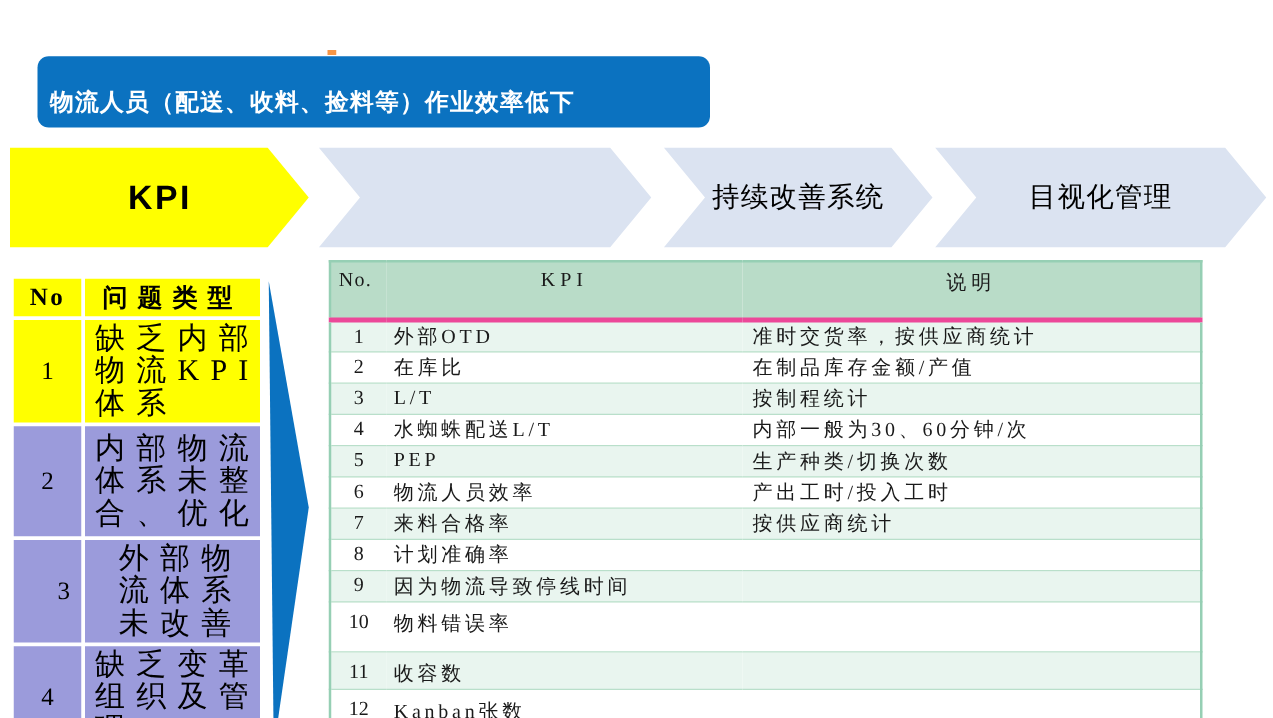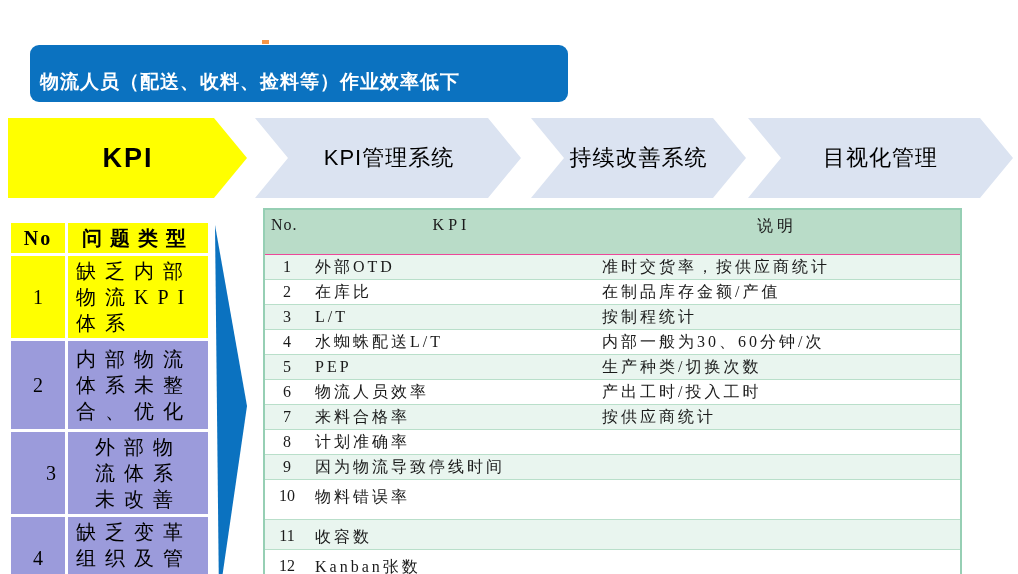--- a/index.html
+++ b/index.html
@@ -42,38 +42,38 @@
     font-family:"Liberation Serif","DejaVu Serif",serif;color:#000000;
     table-layout:fixed;
   }
   .ptable col.c1{width:54px;}
   .ptable col.c2{width:140px;}
   .ptable th,.ptable td{background:#9b9bdb;vertical-align:middle;box-sizing:border-box;}
   .ptable thead th{height:30px;font-size:20px;font-weight:bold;text-align:center;letter-spacing:2px;background:#ffff00;}
   .ptable thead th.tp{letter-spacing:8px;}
   .ptable tr.hl td{background:#ffff00;}
   .ptable td.no{text-align:center;font-size:20px;}
-  .ptable td.tp{font-size:20px;letter-spacing:9px;line-height:26px;padding:2px 0 2px 8px;}
+  .ptable td.tp{font-size:24px;letter-spacing:9px;line-height:26px;padding:2px 0 2px 8px;}
   .ptable tr.r1 td{height:80px;}
   .ptable tr.r2 td{height:88px;}
   .ptable tr.r3 td{height:77px;padding-left:27px;}
   .ptable tr.r4 td{height:78px;}
   
   .ktable{
     position:absolute;left:263px;top:168px;width:697px;
     border-collapse:collapse;table-layout:fixed;
     font-family:"Liberation Serif","DejaVu Serif",serif;color:#1a1a1a;
     border:2px solid #96cfb4;
   }
   .ktable col.c1{width:45px;}
   .ktable col.c2{width:285px;}
   .ktable col.c3{width:367px;}
   .ktable thead th{
     background:#b9dcc8;height:37px;font-weight:normal;font-size:16px;letter-spacing:4px;
-    vertical-align:top;padding-top:6px;border-bottom:1px solid #ec4899;
+    vertical-align:top;padding-top:6px;border-bottom:4px solid #ec4899;
   }
   .ktable thead th.h-no{text-align:left;padding-left:6px;letter-spacing:1px;}
   .ktable tbody tr{height:25px;border-top:1px solid #b9dfca;}
   .ktable tbody tr:nth-child(odd) td{background:#e9f5ef;}
   .ktable tbody tr:nth-child(even) td{background:#ffffff;}
   .ktable td{font-size:16px;vertical-align:middle;}
   .ktable td.no{text-align:center;letter-spacing:0;}
   .ktable td.kpi{padding-left:6px;letter-spacing:3px;}
   .ktable td.desc{padding-left:8px;letter-spacing:3px;}
   .ktable tr.t40{height:40px;}
@@ -95,21 +95,20 @@
   </div>
 
   <div class="flow">
     <svg width="1018" height="80" viewBox="0 0 1018 80">
       <polygon class="chev active" points="8,0 214,0 247,40 214,80 8,80"></polygon>
       <polygon class="chev" points="255,0 488,0 521,40 488,80 255,80 288,40"></polygon>
       <polygon class="chev" points="531,0 713,0 746,40 713,80 531,80 564,40"></polygon>
       <polygon class="chev" points="748,0 980,0 1013,40 980,80 748,80 781,40"></polygon>
     </svg>
     <div class="flow-label fl0">KPI</div>
-    <div class="flow-label fl1">KPI管理系统</div>
     <div class="flow-label fl2">持续改善系统</div>
     <div class="flow-label fl3">目视化管理</div>
   </div>
 
   <svg class="arrow" width="42" height="378" viewBox="0 0 42 378">
     <polygon points="5,2 37,183 9,376"></polygon>
   </svg>
 
   <table class="ptable">
     <colgroup>

